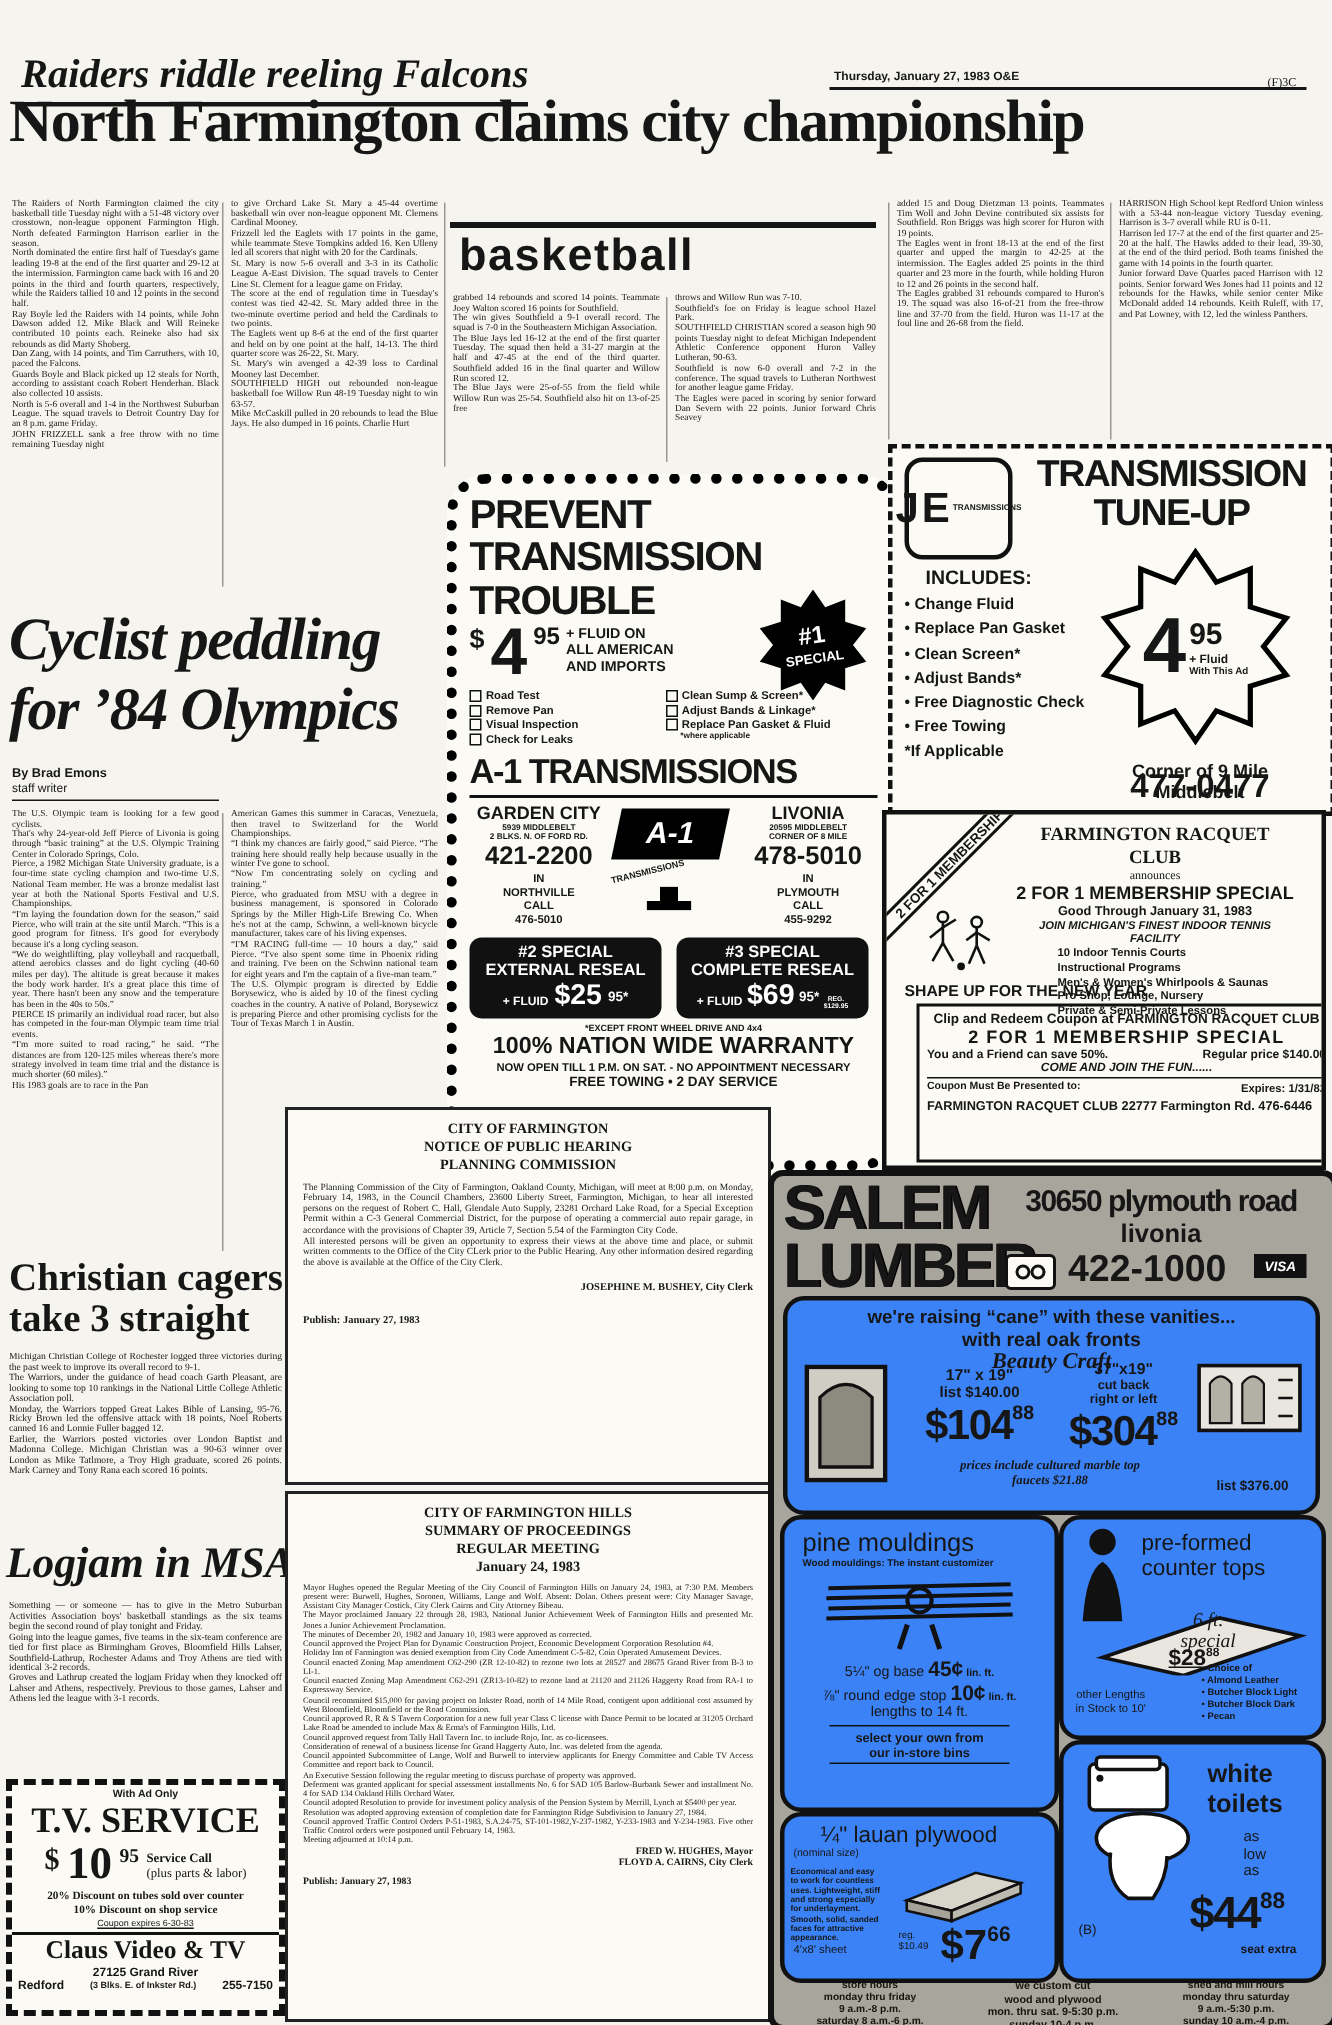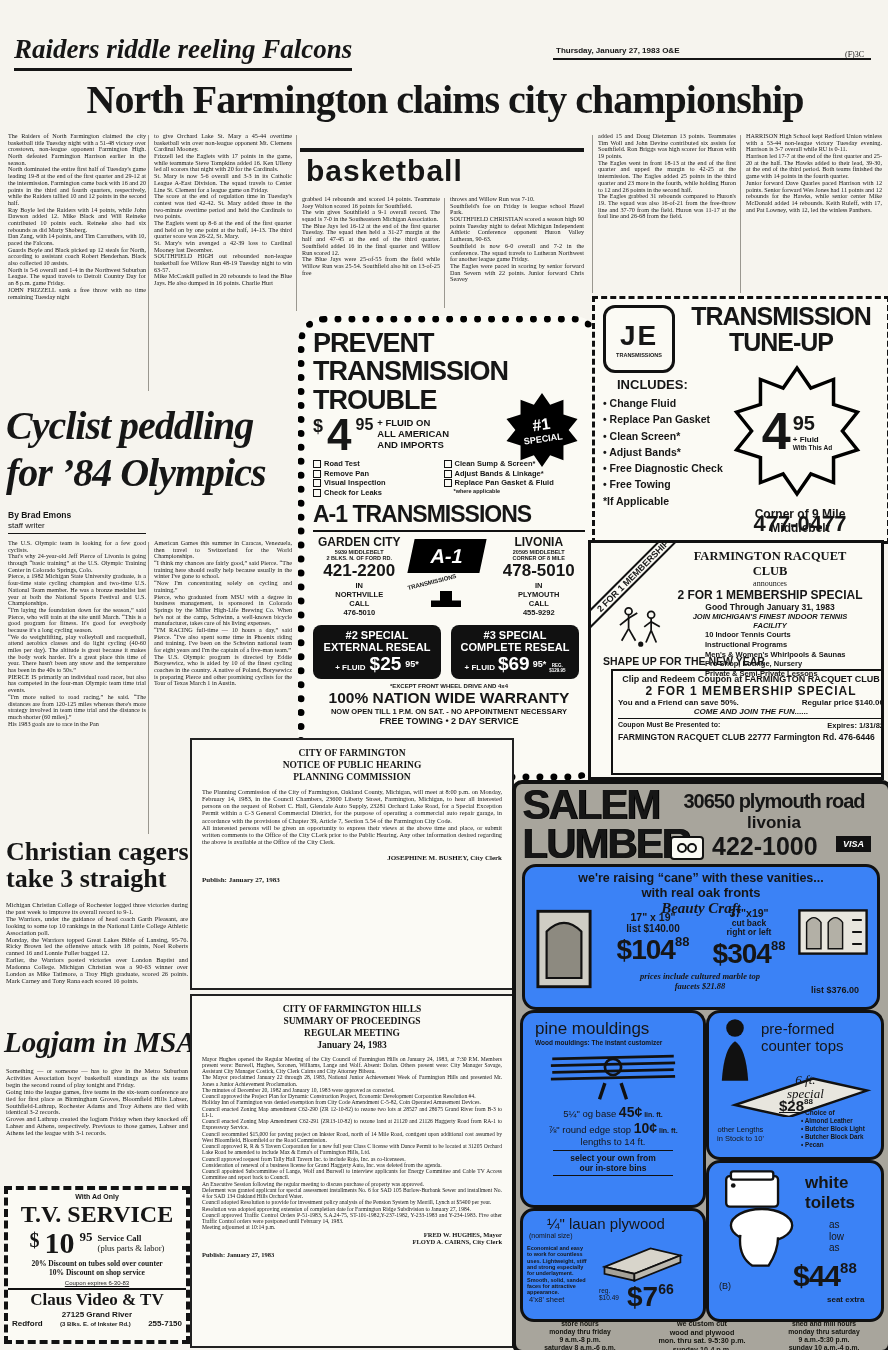--- a/index.html
+++ b/index.html
@@ -28,21 +28,21 @@
 </style>
 </head>
 <body>
 
 <div id="page">
 
   <div class="abs kicker" style="left:14px;top:34px;">Raiders riddle reeling Falcons</div>
   <div class="abs sans b" style="left:556px;top:46px;font-size:8px;">Thursday, January 27, 1983 O&amp;E</div>
   <div class="hrule" style="left:553px;top:58px;width:318px;height:2px;"></div>
   <div class="abs" style="left:845px;top:50px;font-size:8px;">(F)3C</div>
-  <div class="abs headline" style="left:6px;top:76px;width:878px;text-align:center;">North Farmington claims city championship</div>
+  <div class="abs headline" style="left:6px;top:57px;width:878px;">North Farmington claims city championship</div>
 
   <div class="abs newscol" style="left:8px;top:133px;width:138px;height:260px;">The Raiders of North Farmington claimed the city basketball title Tuesday night with a 51-48 victory over crosstown, non-league opponent Farmington High. North defeated Farmington Harrison earlier in the season.
 North dominated the entire first half of Tuesday's game leading 19-8 at the end of the first quarter and 29-12 at the intermission. Farmington came back with 16 and 20 points in the third and fourth quarters, respectively, while the Raiders tallied 10 and 12 points in the second half.
 Ray Boyle led the Raiders with 14 points, while John Dawson added 12. Mike Black and Will Reineke contributed 10 points each. Reineke also had six rebounds as did Marty Shoberg.
 Dan Zang, with 14 points, and Tim Carruthers, with 10, paced the Falcons.
 Guards Boyle and Black picked up 12 steals for North, according to assistant coach Robert Henderhan. Black also collected 10 assists.
 North is 5-6 overall and 1-4 in the Northwest Suburban League. The squad travels to Detroit Country Day for an 8 p.m. game Friday.
 JOHN FRIZZELL sank a free throw with no time remaining Tuesday night</div>
   <div class="abs newscol" style="left:154px;top:133px;width:138px;height:260px;">to give Orchard Lake St. Mary a 45-44 overtime basketball win over non-league opponent Mt. Clemens Cardinal Mooney.
 Frizzell led the Eaglets with 17 points in the game, while teammate Steve Tompkins added 16. Ken Ulleny led all scorers that night with 20 for the Cardinals.
@@ -241,21 +241,21 @@
         </div>
       </div>
     </div>
     <div class="ctr sans b" style="font-size:6px;margin-top:4px;">*EXCEPT FRONT WHEEL DRIVE AND 4x4</div>
     <div class="ctr sans b" style="font-size:15.5px;">100% NATION WIDE WARRANTY</div>
     <div class="ctr sans b" style="font-size:7.5px;">NOW OPEN TILL 1 P.M. ON SAT. - NO APPOINTMENT NECESSARY</div>
     <div class="ctr sans b" style="font-size:9px;">FREE TOWING • 2 DAY SERVICE</div>
   </div>
 
   <div class="abs" style="left:592px;top:296px;width:284px;height:234px;background:#fbfaf4;border:3px dashed #111;padding:4px;">
-    <div style="position:absolute;left:8px;top:6px;width:66px;height:62px;border:3px solid #111;border-radius:12px;display:flex;flex-direction:column;align-items:center;justify-content:center;">
+    <div style="position:absolute;left:8px;top:6px;width:66px;height:62px;border:3px solid #111;border-radius:12px;display:flex;flex-direction:row;align-items:center;justify-content:center;">
       <span class="sans b" style="font-size:28px;letter-spacing:2px;">JE</span>
       <span class="sans b" style="font-size:5.5px;">TRANSMISSIONS</span>
     </div>
     <div class="ctr sans b prewrap" style="margin-left:80px;font-size:25px;line-height:1.05;letter-spacing:-1px;">TRANSMISSION
 TUNE-UP</div>
     <div style="position:absolute;left:8px;top:78px;width:120px;" class="sans">
       <div class="b" style="font-size:13px;margin-bottom:3px;margin-left:14px;">INCLUDES:</div>
       <div class="b" style="font-size:10.5px;line-height:1.55;">• Change Fluid</div>
       <div class="b" style="font-size:10.5px;line-height:1.55;">• Replace Pan Gasket</div>
       <div class="b" style="font-size:10.5px;line-height:1.55;">• Clean Screen*</div>

